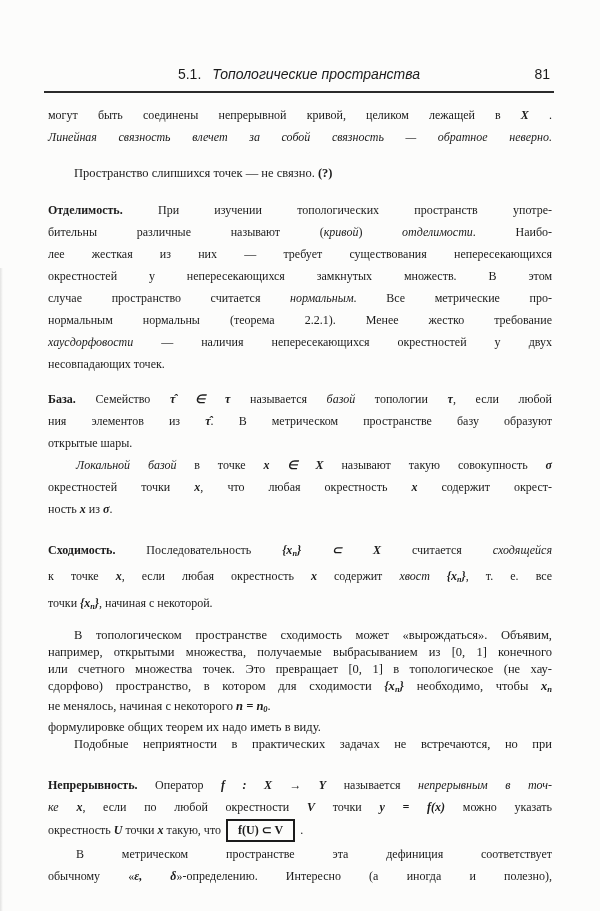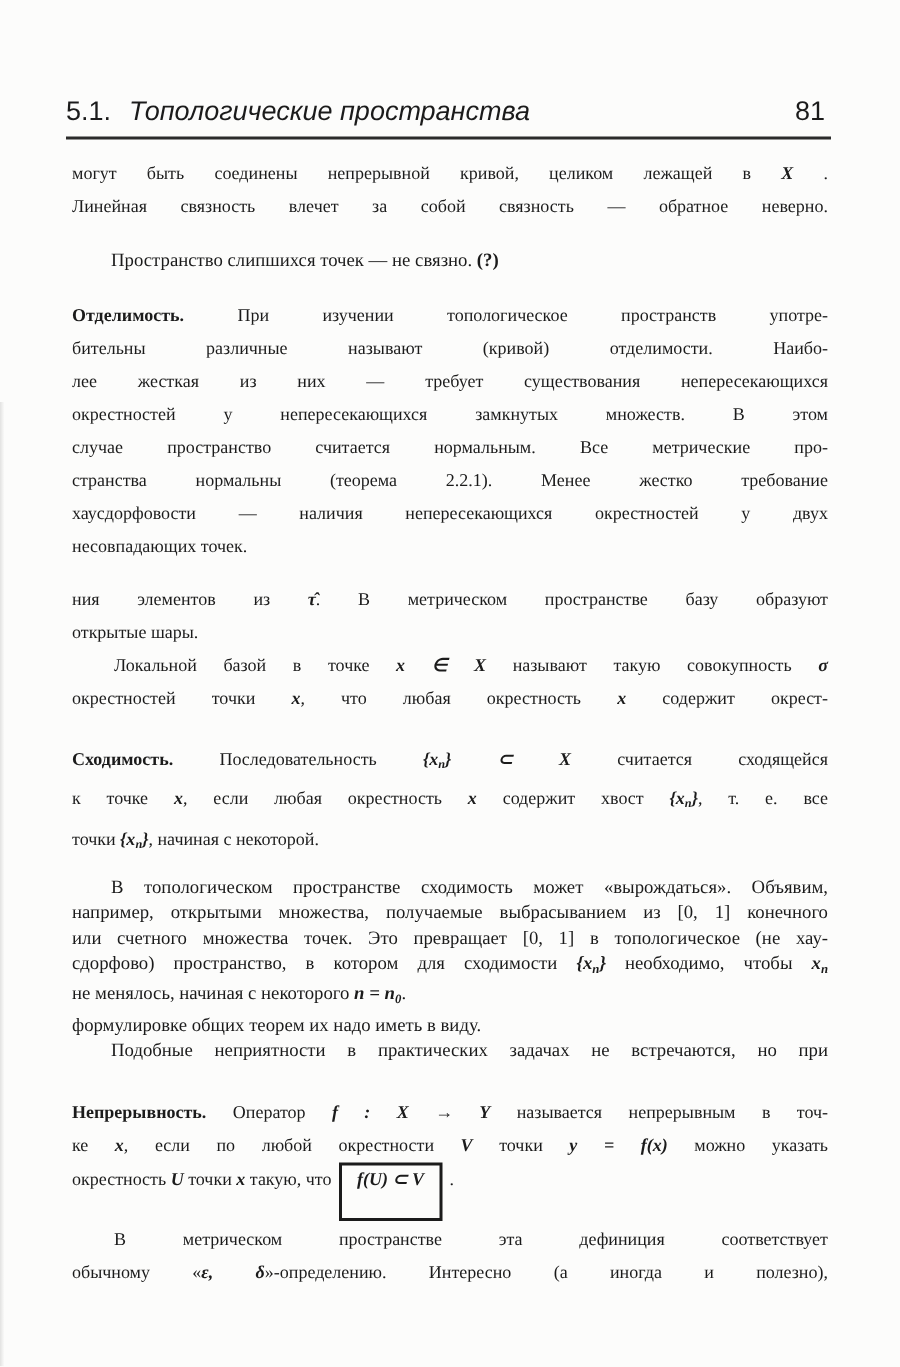--- a/index.html
+++ b/index.html
@@ -24,23 +24,23 @@
     position: absolute;
     left: 0; top: 268px; bottom: 0;
     width: 3px;
     background: linear-gradient(to right, rgba(0,0,0,0.10), rgba(0,0,0,0));
   }
 
   
   .header {
     position: relative;
     font-family: "Liberation Sans", sans-serif;
-    font-size: 18px;
+    font-size: 14px;
     line-height: 20px;
-    text-align: left;
+    text-align: center;
     padding-bottom: 7px;
     border-bottom: 2px solid #2b2b2b;
     margin-left: -4px;
     margin-right: -2px;
   }
   .hnum { font-style: normal; margin-right: 7px; }
   .htitle { font-style: italic; }
   .pagenum { position: absolute; right: 4px; top: 0; font-style: normal; }
 
   
@@ -49,32 +49,32 @@
     text-align: justify;
     text-align-last: justify;
   }
   .line.last { text-align-last: left; }
   .body .line { font-size: 12px; line-height: 22px; }
   .body .line.indent { text-indent: 28px; }
   .small .line { font-size: 12.5px; line-height: 17px; }
   .small .line.indent { text-indent: 26px; }
 
   .seg-b { font-weight: 700; }
-  .seg-i { }
+  .seg-i { font-style: italic; }
   .seg-m { font-style: italic; font-weight: 700; }
   .seg-msub {
     font-style: italic; font-weight: 700;
     font-size: 0.68em;
     vertical-align: -0.28em;
   }
   .seg-box {
     display: inline-block;
-    font-style: italic; font-weight: 700;
+    font-weight: 700;
     border: 2px solid #1b1b1b;
-    padding: 3px 10px 20px 10px;
+    padding: 3px 10px 4px 10px;
     margin: 1px 2px;
     line-height: 1.05;
   }
 </style>
 </head>
 <body>
 
 <div class="page">
 
   <div class="header">
@@ -86,38 +86,40 @@
   <div class="para body" style="margin-top:11px">
       <div class="line"><span>могут быть соединены непрерывной кривой, целиком лежащей в </span><span class="seg-m">X</span><span> .</span></div>
       <div class="line"><span class="seg-i">Линейная связность влечет за собой связность — обратное неверно.</span></div>
     </div>
 
   <div class="para small" style="margin-top:17px">
       <div class="line last indent"><span>Пространство слипшихся точек — не связно. </span><span class="seg-b">(?)</span></div>
     </div>
 
   <div class="para body" style="margin-top:17px">
-      <div class="line"><span class="seg-b">Отделимость.</span><span> При изучении топологическое пространств употре-</span></div>
+      <div class="line"><span class="seg-b">Отделимость.</span><span> При изучении топологических пространств употре-</span></div>
       <div class="line"><span>бительны различные называют (</span><span class="seg-i">кривой</span><span>) </span><span class="seg-i">отделимости</span><span>. Наибо-</span></div>
       <div class="line"><span>лее жесткая из них — требует существования непересекающихся</span></div>
       <div class="line"><span>окрестностей у непересекающихся замкнутых множеств. В этом</span></div>
       <div class="line"><span>случае пространство считается </span><span class="seg-i">нормальным</span><span>. Все метрические про-</span></div>
-      <div class="line"><span>странства нормальны (теорема 2.2.1). Менее жестко требование</span></div>
+      <div class="line"><span>нормальным нормальны (теорема 2.2.1). Менее жестко требование</span></div>
       <div class="line"><span class="seg-i">хаусдорфовости</span><span> — наличия непересекающихся окрестностей у двух</span></div>
       <div class="line last"><span>несовпадающих точек.</span></div>
     </div>
 
   <div class="para body" style="margin-top:13px">
+      <div class="line"><span class="seg-b">База.</span><span> Семейство </span><span class="seg-m">τ̂ ∈ τ</span><span> называется </span><span class="seg-i">базой</span><span> топологии </span><span class="seg-m">τ</span><span>, если любой</span></div>
       <div class="line"><span>ния элементов из </span><span class="seg-m">τ̂</span><span>. В метрическом пространстве базу образуют</span></div>
       <div class="line last"><span>открытые шары.</span></div>
     </div>
 
   <div class="para body">
       <div class="line indent"><span class="seg-i">Локальной базой</span><span> в точке </span><span class="seg-m">x ∈ X</span><span> называют такую совокупность </span><span class="seg-m">σ</span></div>
       <div class="line"><span>окрестностей точки </span><span class="seg-m">x</span><span>, что любая окрестность </span><span class="seg-m">x</span><span> содержит окрест-</span></div>
+      <div class="line last"><span>ность </span><span class="seg-m">x</span><span> из </span><span class="seg-m">σ</span><span>.</span></div>
     </div>
 
   <div class="para body" style="margin-top:19px">
       <div class="line"><span class="seg-b">Сходимость.</span><span> Последовательность </span><span class="seg-m">{x</span><span class="seg-msub">n</span><span class="seg-m">} ⊂ X</span><span> считается </span><span class="seg-i">сходящейся</span></div>
       <div class="line"><span>к точке </span><span class="seg-m">x</span><span>, если любая окрестность </span><span class="seg-m">x</span><span> содержит </span><span class="seg-i">хвост</span><span> </span><span class="seg-m">{x</span><span class="seg-msub">n</span><span class="seg-m">}</span><span>, т. е. все</span></div>
       <div class="line last"><span>точки </span><span class="seg-m">{x</span><span class="seg-msub">n</span><span class="seg-m">}</span><span>, начиная с некоторой.</span></div>
     </div>
 
   <div class="para small" style="margin-top:9px">
       <div class="line indent"><span>В топологическом пространстве сходимость может «вырождаться». Объявим,</span></div>

